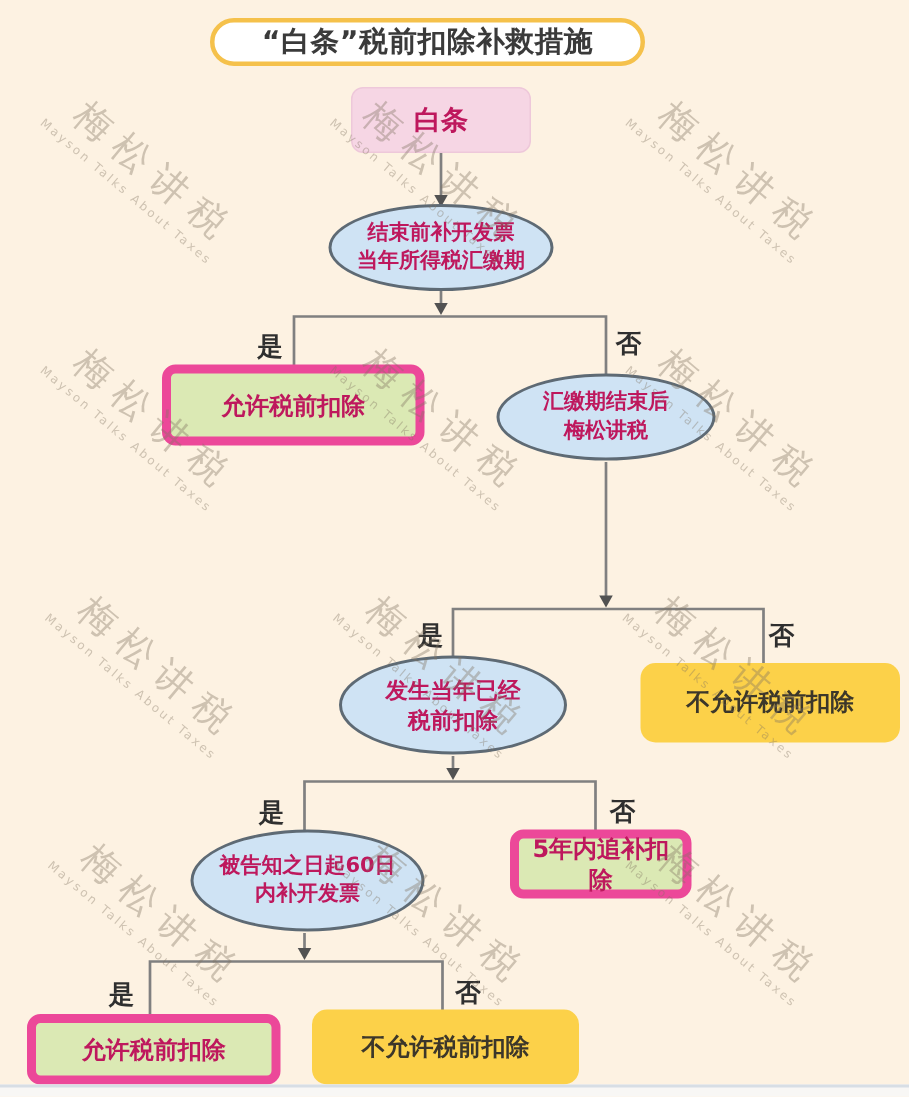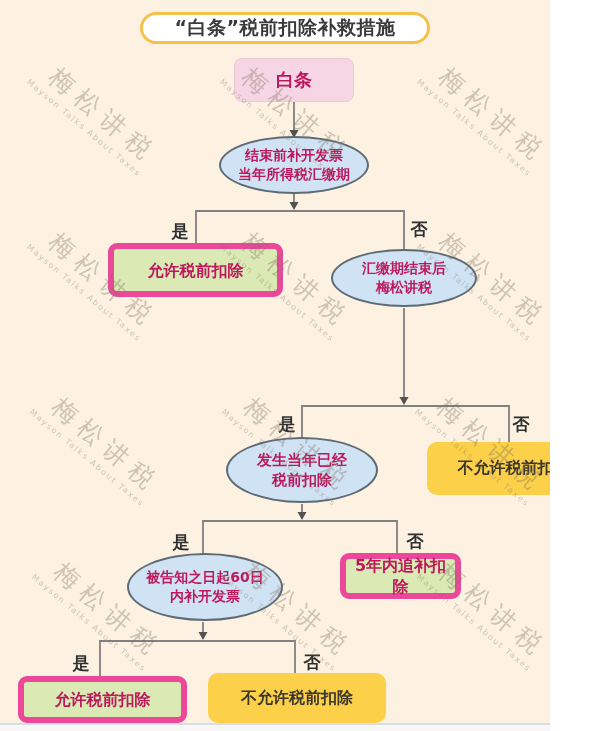--- a/index.html
+++ b/index.html
@@ -1,18 +1,18 @@
 <!DOCTYPE html>
 <html><head>
 <meta charset="utf-8">
 <style>
   html,body { margin:0; padding:0; }
   body { font-family:"DejaVu Sans","Liberation Sans",sans-serif; }
   .canvas {
-    position:relative; width:550px; height:731px;
+    position:relative; width:606px; height:731px;
     background:#fdf2e2; overflow:hidden;
   }
   svg.connectors { position:absolute; left:0; top:0; z-index:1; }
 
   .node { position:absolute; box-sizing:border-box; z-index:2;
           display:flex; flex-direction:column; align-items:center; justify-content:center;
           text-align:center; color:#be185d; font-weight:bold; }
 
   .title-box {
     left:140px; top:12px; width:290px; height:32px;

